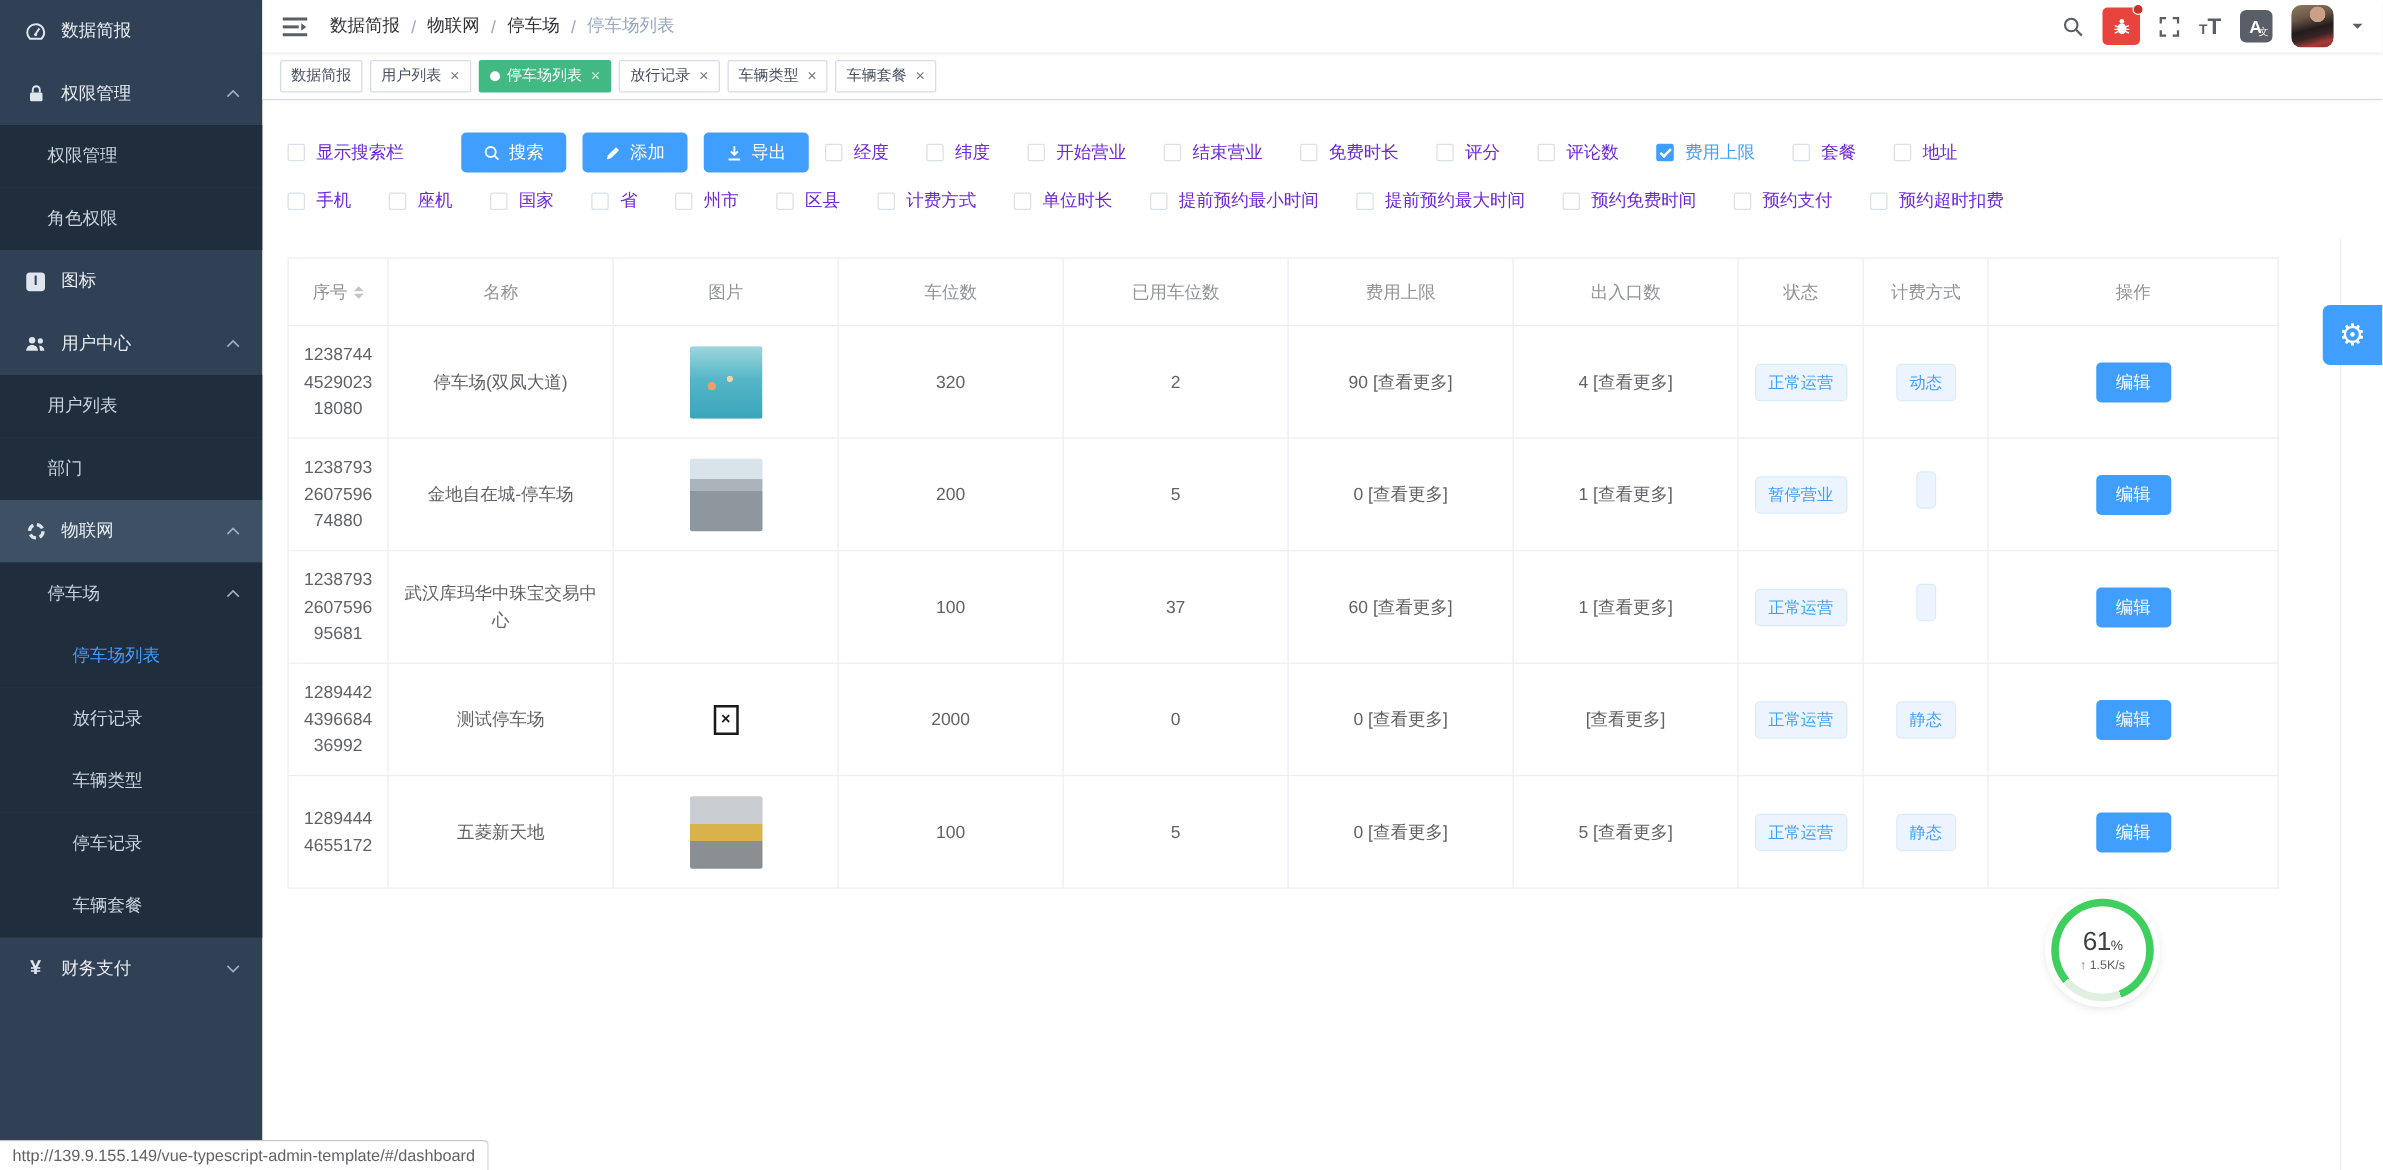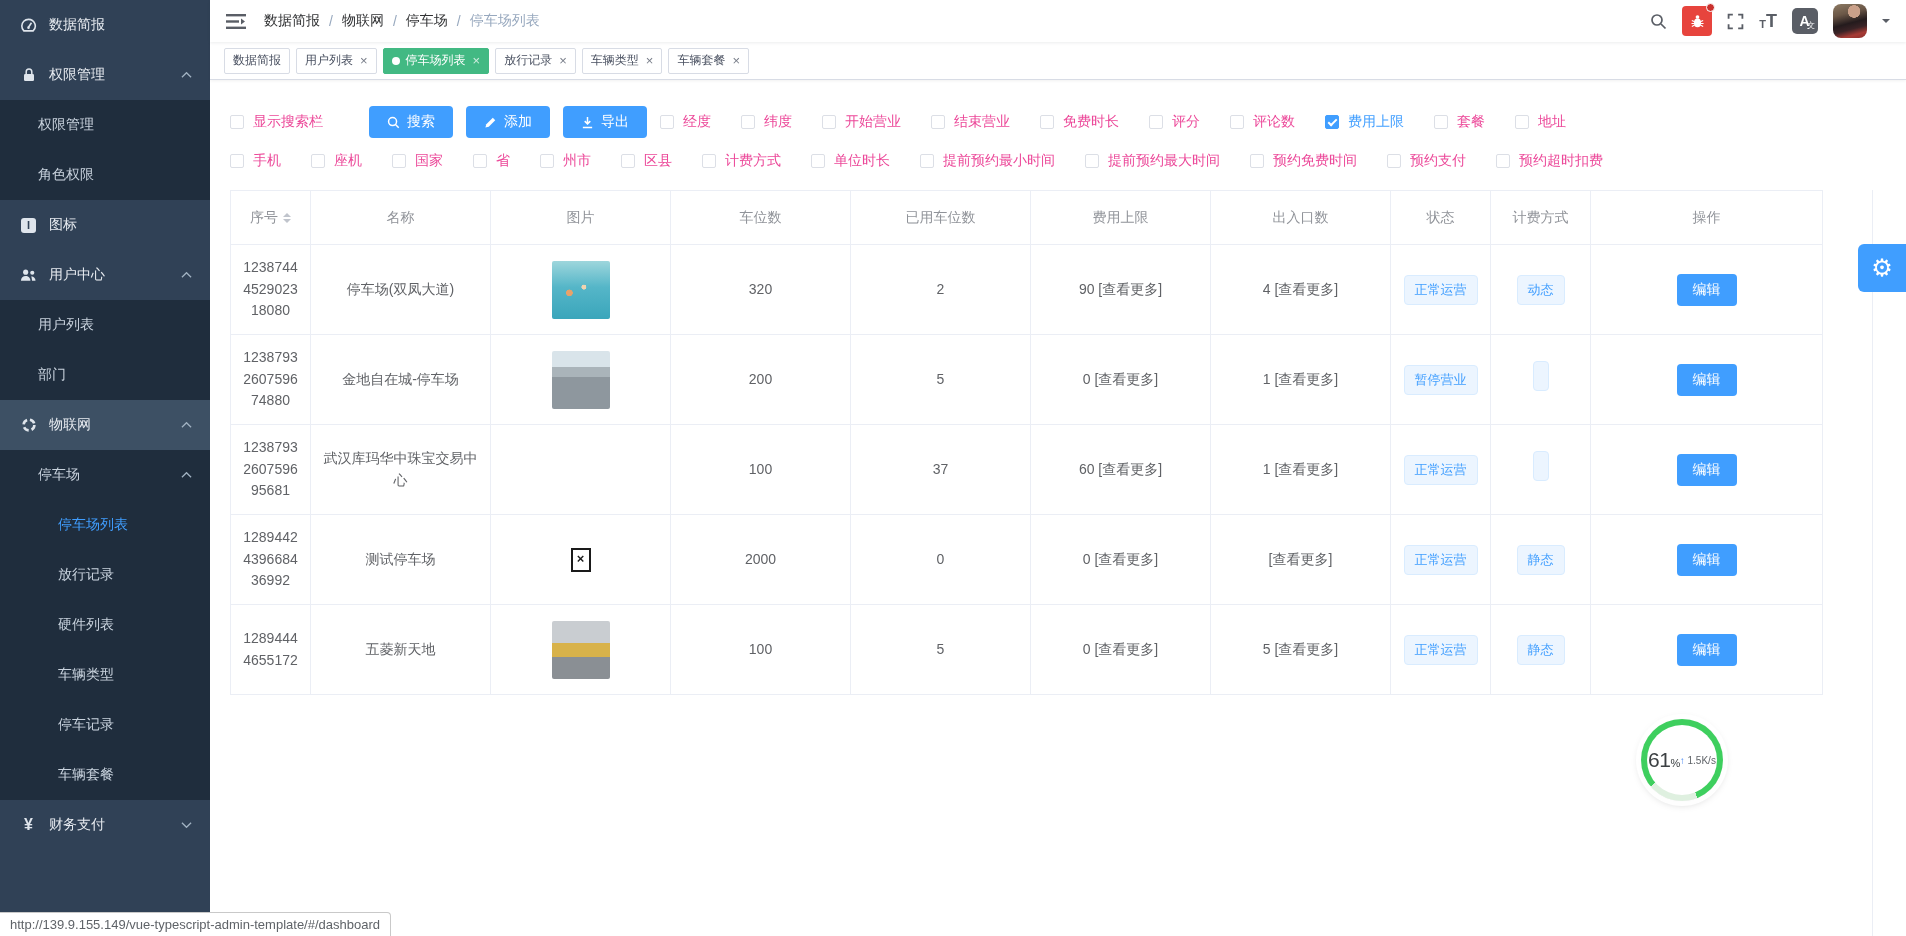--- a/index.html
+++ b/index.html
@@ -56,23 +56,23 @@
   .tab { height:26px; border:1px solid #d8dce5; background:#fff; color:#495060; font-size:12px;
     padding:0 8px; margin-right:6px; display:inline-flex; align-items:center; cursor:pointer; border-radius:2px; }
   .tab .dot { display:none; width:8px; height:8px; border-radius:50%; background:#fff; margin-right:6px; }
   .tab.active { background:#42b983; color:#fff; border-color:#42b983; }
   .tab.active .dot { display:inline-block; }
   .tab .close { margin-left:7px; font-size:13px; line-height:1; opacity:.75; }
 
   
   .content { flex:1; padding:26px 0 0 20px; position:relative; overflow:hidden; }
   .filter-row { display:flex; align-items:center; margin-bottom:14px; }
-  .filter-row.second { margin-bottom:20px; }
+  .filter-row.second { margin-bottom:36px; }
   .cb { display:inline-flex; align-items:center; margin-right:30px; cursor:pointer;
-    font-size:14px; color:#ec4899; white-space:nowrap; }
+    font-size:14px; color:#6d28d9; white-space:nowrap; }
   .cb.first { margin-right:46px; }
   .cb .box { width:14px; height:14px; border:1px solid #dcdfe6; border-radius:2px; background:#fff;
     margin-right:9px; position:relative; flex-shrink:0; }
   .cb.checked { color:#409eff; }
   .cb.checked .box { background:#409eff; border-color:#409eff; }
   .cb.checked .box::after { content:""; position:absolute; left:4px; top:1px; width:3px; height:7px;
     border:solid #fff; border-width:0 2px 2px 0; transform:rotate(45deg); }
   .btn { height:32px; padding:0 18px; background:#409eff; color:#fff; border:none; border-radius:4px;
     font-size:14px; display:inline-flex; align-items:center; gap:7px; cursor:pointer; margin-right:13px; }
 
@@ -102,21 +102,21 @@
   .img-mall { background:linear-gradient(180deg,#c9cdd1 0 38%,#d8b24a 38% 62%,#8a8f94 62% 100%); }
   .ph.broken { width:20px; height:24px; border:2px solid #1a1a1a; background:#fff; border-radius:0;
     display:flex; align-items:center; justify-content:center; font-size:13px; font-weight:bold; color:#1a1a1a; }
 
   
   .gauge { position:fixed; left:1641px; top:719px; width:82px; height:82px; border-radius:50%;
     background:conic-gradient(from 230deg,#3ecf5e 0 80%,#dff0e0 80% 100%);
     box-shadow:0 0 0 5px rgba(255,255,255,.95), 0 2px 10px rgba(0,0,0,.28);
     display:flex; align-items:center; justify-content:center; z-index:50; }
   .gauge-inner { width:70px; height:70px; border-radius:50%; background:#fff; display:flex;
-    align-items:center; justify-content:center; }
+    flex-direction:column; align-items:center; justify-content:center; }
   .g1 { font-size:21px; color:#3c4043; letter-spacing:-.5px; }
   .g1 .pct { font-size:11px; }
   .g2 { font-size:10px; color:#5f6368; margin-top:1px; }
   .g2 .up { color:#4285f4; }
   .settings-handle { position:fixed; right:0; top:244px; width:48px; height:48px; background:#409eff;
     border-radius:6px 0 0 6px; color:#fff; display:flex; align-items:center; justify-content:center;
     font-size:24px; cursor:pointer; z-index:40; }
   .edge-line { position:fixed; right:33px; top:190px; bottom:0; width:1px; background:#ebeef5; }
   .statusbar { position:fixed; left:0; bottom:0; height:24px; background:#fff;
     border:1px solid #c9c9c9; border-left:none; border-bottom:none; border-radius:0 4px 0 0;
@@ -209,23 +209,20 @@
           <svg viewBox="0 0 12 7" width="11" height="7">
             <path d="M1 6l5-5 5 5" stroke="#9fb0c0" fill="none" stroke-width="1.4"></path>
           </svg>
         </span>
     </div>
     <div class="menu-item lvl3 active">
       <span>停车场列表</span>
     </div>
     <div class="menu-item lvl3">
       <span>放行记录</span>
-    </div>
-    <div class="menu-item lvl3">
-      <span>硬件列表</span>
     </div>
     <div class="menu-item lvl3">
       <span>车辆类型</span>
     </div>
     <div class="menu-item lvl3">
       <span>停车记录</span>
     </div>
     <div class="menu-item lvl3">
       <span>车辆套餐</span>
     </div>

